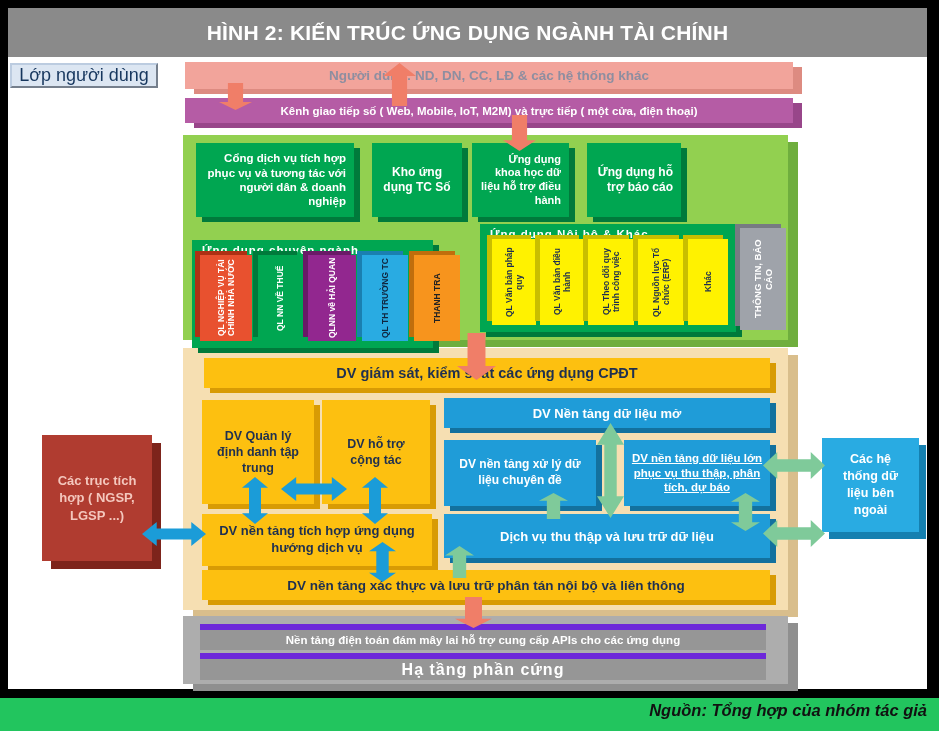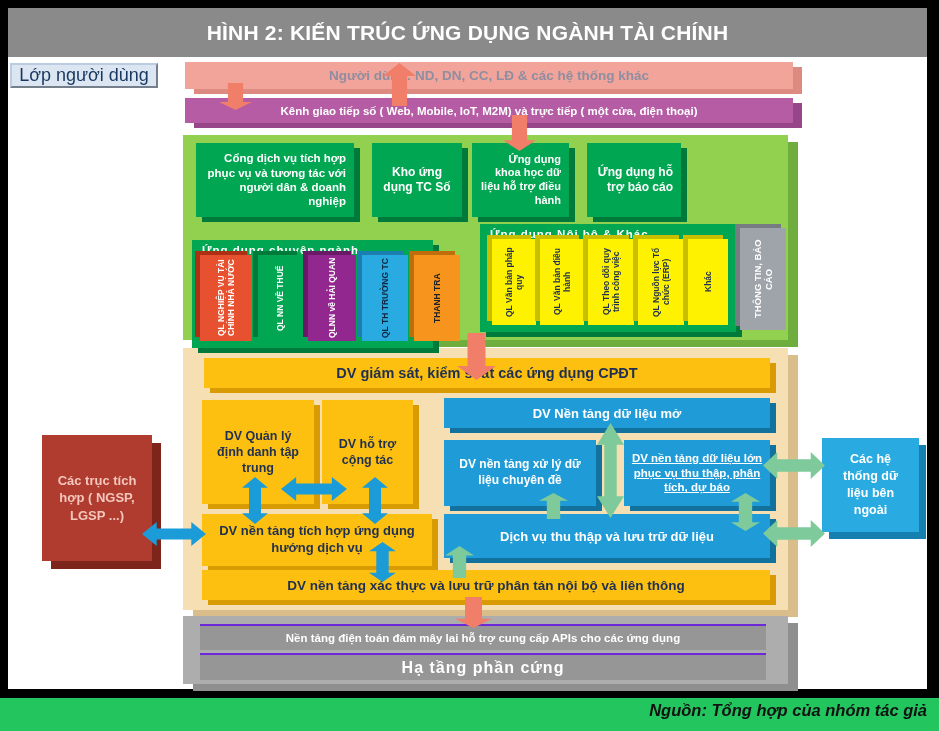--- a/index.html
+++ b/index.html
@@ -28,21 +28,21 @@
   .vtext{writing-mode:vertical-rl;transform:rotate(180deg);line-height:1.2;font-weight:bold;}
   .vc0{background:#E8512F;box-shadow:5px 4px 0 #AE3014;color:#fff;}
   .vc1{background:#00A651;box-shadow:5px 4px 0 #007A3B;color:#fff;}
   .vc2{background:#92278F;box-shadow:5px 4px 0 #691A67;color:#fff;}
   .vc3{background:#29ABE2;box-shadow:5px 4px 0 #1A7FB0;color:#10263F;}
   .vc4{background:#F7941D;box-shadow:5px 4px 0 #C06E0C;color:#222;}
   .vy{background:#FFF200;box-shadow:5px 4px 0 #C9BE00;color:#1F3050;}
   .infobox{background:#9FA3AA;box-shadow:5px 4px 0 #777B82;color:#fff;}
   .redbox{background:#B03C30;box-shadow:9px 8px 0 #7D241B;color:#F4C7BD;font-weight:bold;font-size:13px;line-height:1.35;}
   .extbox{background:#29ABE2;box-shadow:7px 7px 0 #1580B0;color:#fff;font-weight:bold;font-size:12.5px;line-height:1.35;}
-  .graybar{background:#969696;color:#fff;font-weight:bold;border-top:2px solid #6d28d9;}
+  .graybar{background:#969696;color:#fff;font-weight:bold;border-top:6px solid #6d28d9;}
   
   .arr{position:absolute;z-index:6;}
   .arr.up{clip-path:polygon(50% 0,100% 30%,73% 30%,73% 100%,27% 100%,27% 30%,0 30%);}
   .arr.down{clip-path:polygon(27% 0,73% 0,73% 70%,100% 70%,50% 100%,0 70%,27% 70%);}
   .arr.vd{clip-path:polygon(50% 0,100% 23%,73% 23%,73% 77%,100% 77%,50% 100%,0 77%,27% 77%,27% 23%,0 23%);}
   .arr.hd{clip-path:polygon(0 50%,23% 0,23% 27%,77% 27%,77% 0,100% 50%,77% 100%,77% 73%,23% 73%,23% 100%);}
   .arr.salmon{background:#F07E68;}
   .arr.blue{background:#1B9CD8;}
   .arr.green{background:#7FCA9A;}
   .z2{z-index:2;} .z3{z-index:3;}
@@ -83,21 +83,21 @@
     <div class="abs vtext ctr vy" style="left:108px;top:15px;width:46px;height:86px;font-size:8.5px;">QL Theo dõi quy trình công việc</div>
     <div class="abs vtext ctr vy" style="left:158px;top:15px;width:46px;height:86px;font-size:8.5px;">QL Nguồn lực Tổ chức (ERP)</div>
     <div class="abs vtext ctr vy" style="left:208px;top:15px;width:40px;height:86px;font-size:8.5px;">Khác</div>
   </div>
 
   <div class="abs vtext ctr infobox z3" style="left:740px;top:228px;width:46px;height:102px;font-size:9.5px;">THÔNG TIN, BÁO CÁO</div>
 
   <div class="abs sec-plat z2" style="left:183px;top:348px;width:605px;height:262px;"></div>
   <div class="abs ybox ctr z3" style="left:204px;top:358px;width:566px;height:30px;font-size:14.5px;">DV giám sát, kiểm soát các ứng dụng CPĐT</div>
   <div class="abs ybox ctr z3" style="left:202px;top:400px;width:112px;height:104px;font-size:12.5px;line-height:1.3;padding:0 8px;">DV Quản lý định danh tập trung</div>
-  <div class="abs ybox ctr z3" style="left:322px;top:400px;width:91px;height:104px;font-size:12.5px;line-height:1.3;padding:0 14px;text-align:center;">DV hỗ trợ cộng tác</div>
+  <div class="abs ybox ctr z3" style="left:322px;top:400px;width:108px;height:104px;font-size:12.5px;line-height:1.3;padding:0 14px;text-align:center;">DV hỗ trợ cộng tác</div>
   <div class="abs bbox ctr z3" style="left:444px;top:398px;width:326px;height:30px;font-size:13px;text-align:right;">DV Nền tảng dữ liệu mở</div>
   <div class="abs bbox ctr z3" style="left:444px;top:440px;width:152px;height:66px;font-size:12px;line-height:1.3;padding:0 8px;">DV nền tảng xử lý dữ liệu chuyên đề</div>
   <div class="abs bbox ctr z3" style="left:624px;top:440px;width:146px;height:66px;font-size:11.5px;line-height:1.3;padding:0 6px;text-decoration:underline;">DV nền tảng dữ liệu lớn phục vụ thu thập, phân tích, dự báo</div>
   <div class="abs bbox ctr z3" style="left:444px;top:514px;width:326px;height:44px;font-size:13px;">Dịch vụ thu thập và lưu trữ dữ liệu</div>
   <div class="abs ybox ctr z3" style="left:202px;top:514px;width:230px;height:52px;font-size:13px;line-height:1.3;padding:0 10px;text-align:center;">DV nền tảng tích hợp ứng dụng hướng dịch vụ</div>
   <div class="abs ybox ctr z3" style="left:202px;top:570px;width:568px;height:30px;font-size:13.5px;">DV nền tảng xác thực và lưu trữ phân tán nội bộ và liên thông</div>
 
   <div class="abs sec-infra z2" style="left:183px;top:616px;width:605px;height:68px;"></div>
   <div class="abs graybar ctr z3" style="left:200px;top:624px;width:566px;height:26px;font-size:11.5px;">Nền tảng điện toán đám mây lai hỗ trợ cung cấp APIs cho các ứng dụng</div>
   <div class="abs graybar ctr z3" style="left:200px;top:653px;width:566px;height:27px;font-size:16px;letter-spacing:1px;">Hạ tầng phần cứng</div>

